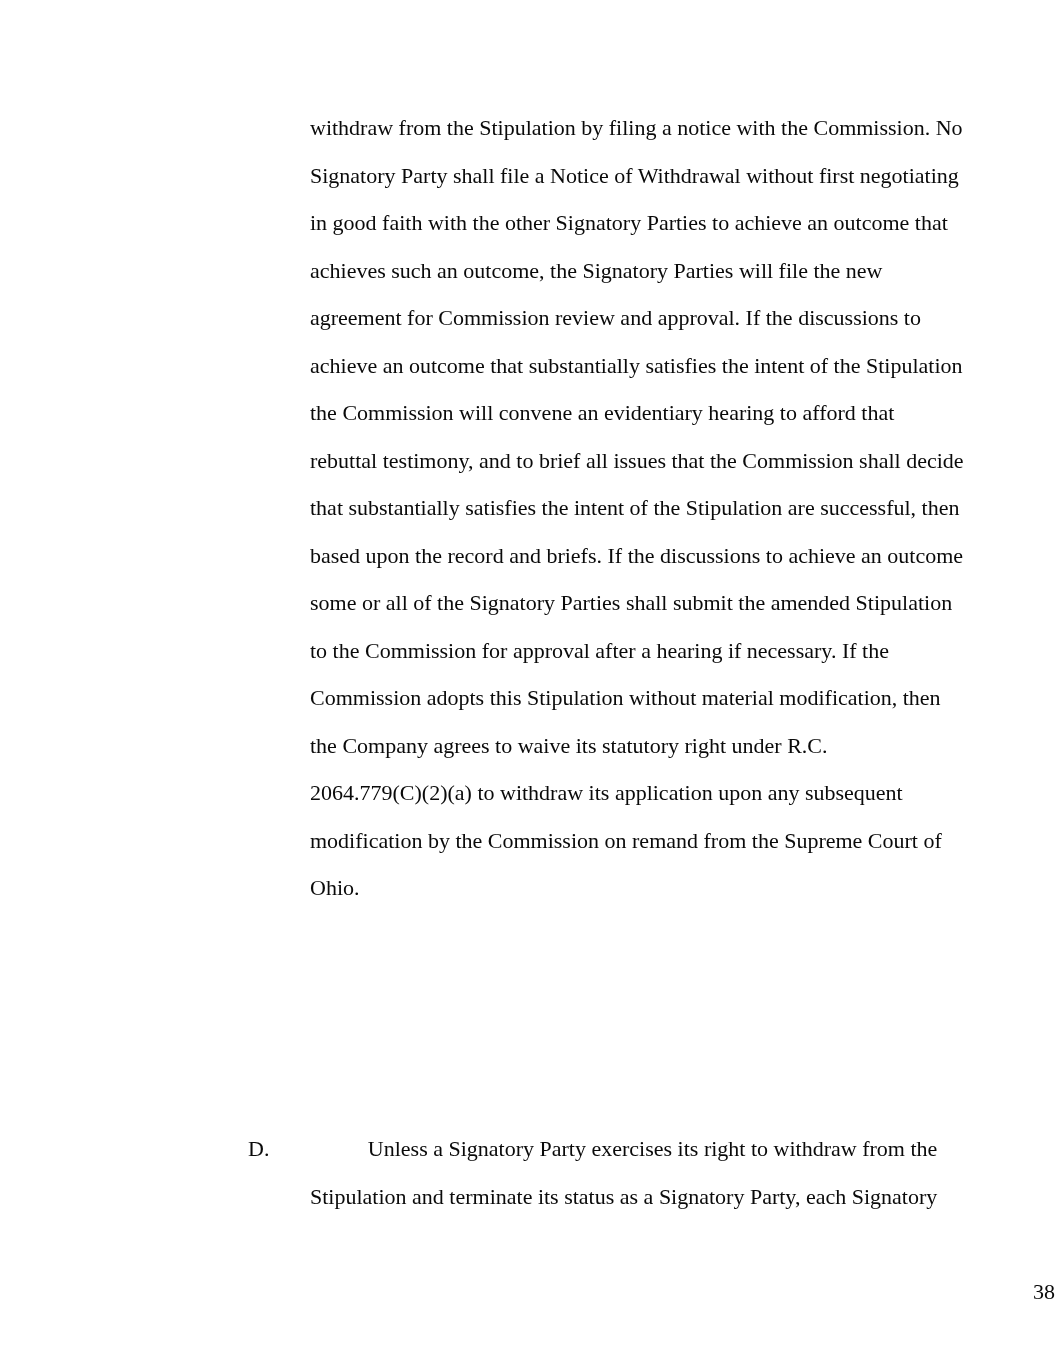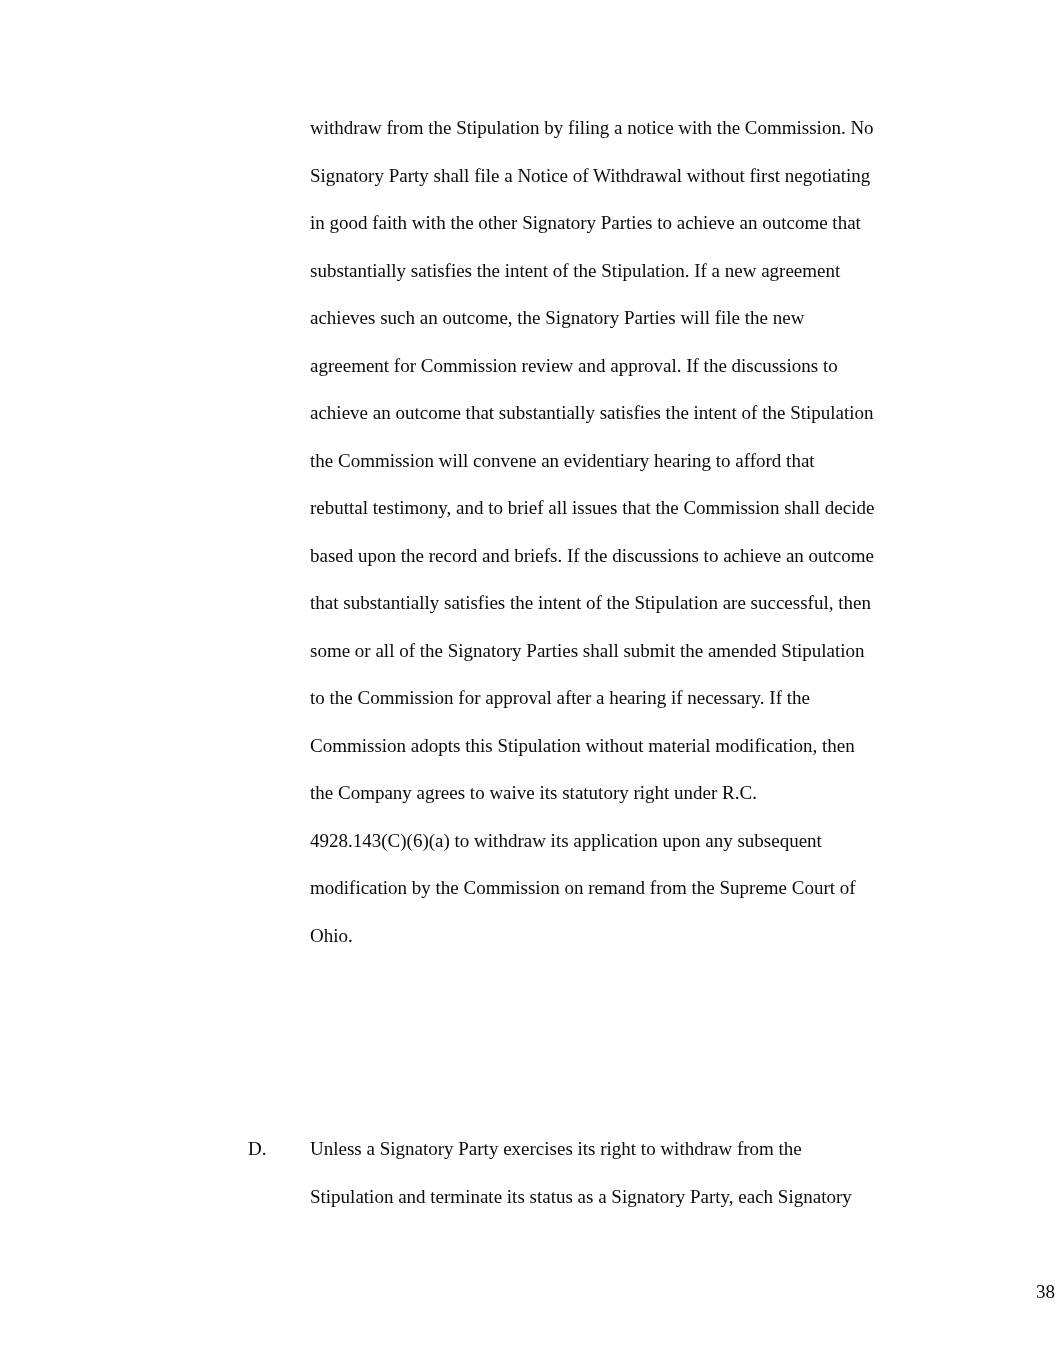--- a/index.html
+++ b/index.html
@@ -6,21 +6,21 @@
     margin: 0;
     padding: 0;
     background: #ffffff;
   }
   .page {
     position: relative;
     width: 1055px;
     height: 1365px;
     background: #ffffff;
     font-family: "Liberation Serif", serif;
-    font-size: 19px;
+    font-size: 22px;
     color: #0a0a0a;
     overflow: hidden;
   }
   .para {
     position: absolute;
     left: 310px;
     top: 104px;
   }
   .line {
     height: 47.5px;
@@ -35,53 +35,53 @@
     flex-direction: row;
   }
   .item-label {
     width: 62px;
     height: 47.5px;
     line-height: 47.5px;
     flex: 0 0 62px;
   }
   .item-body {
     flex: 1 1 auto;
+    text-align: right;
   }
   .page-number {
     position: absolute;
     top: 1268px;
     left: 0;
     width: 100%;
     height: 47.5px;
     line-height: 47.5px;
     text-align: right;
   }
 </style>
 </head>
 <body>
 
 <div class="page">
 
   <div class="para">
     <div class="line">withdraw from the Stipulation by filing a notice with the Commission. No</div>
     <div class="line">Signatory Party shall file a Notice of Withdrawal without first negotiating</div>
     <div class="line">in good faith with the other Signatory Parties to achieve an outcome that</div>
-    <div class="line">substantially satisfies the intent of the Stipulation. If a new agreement</div>
     <div class="line">achieves such an outcome, the Signatory Parties will file the new</div>
     <div class="line">agreement for Commission review and approval. If the discussions to</div>
     <div class="line">achieve an outcome that substantially satisfies the intent of the Stipulation</div>
     <div class="line">the Commission will convene an evidentiary hearing to afford that</div>
     <div class="line">rebuttal testimony, and to brief all issues that the Commission shall decide</div>
+    <div class="line">that substantially satisfies the intent of the Stipulation are successful, then</div>
     <div class="line">based upon the record and briefs. If the discussions to achieve an outcome</div>
-    <div class="line">that substantially satisfies the intent of the Stipulation are successful, then</div>
     <div class="line">some or all of the Signatory Parties shall submit the amended Stipulation</div>
     <div class="line">to the Commission for approval after a hearing if necessary. If the</div>
     <div class="line">Commission adopts this Stipulation without material modification, then</div>
     <div class="line">the Company agrees to waive its statutory right under R.C.</div>
-    <div class="line">4928.143(C)(6)(a) to withdraw its application upon any subsequent</div>
+    <div class="line">2064.779(C)(2)(a) to withdraw its application upon any subsequent</div>
     <div class="line">modification by the Commission on remand from the Supreme Court of</div>
     <div class="line">Ohio.</div>
   </div>
 
   <div class="item-d">
     <div class="item-label">D.</div>
     <div class="item-body">
       <div class="line">Unless a Signatory Party exercises its right to withdraw from the</div>
       <div class="line">Stipulation and terminate its status as a Signatory Party, each Signatory</div>
     </div>

